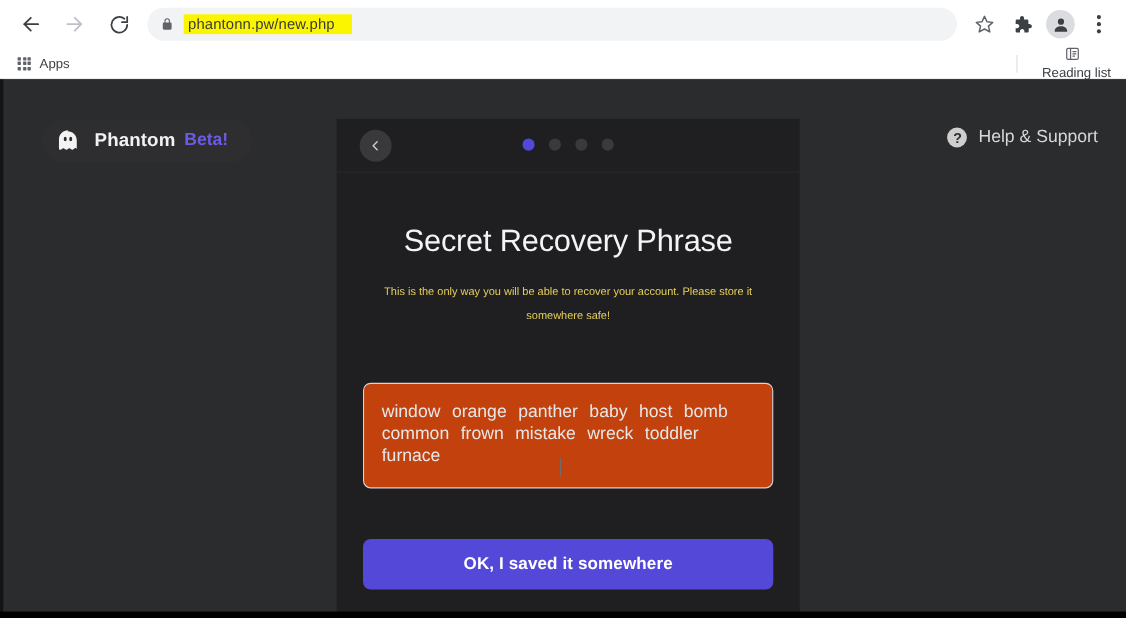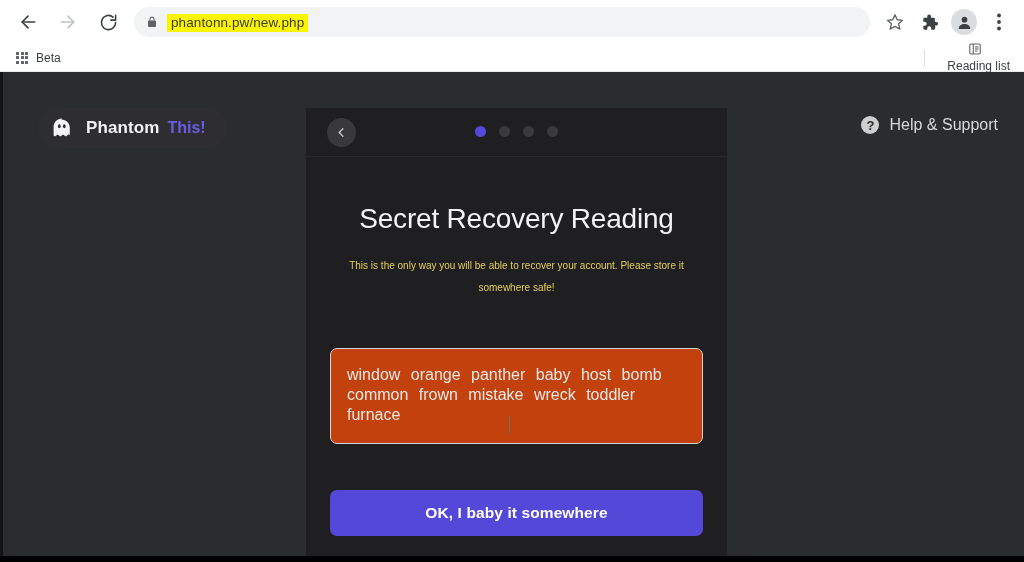--- a/index.html
+++ b/index.html
@@ -58,21 +58,21 @@
     min-width: 0;
     position: relative;
   }
   .lock-icon { flex: 0 0 auto; margin-right: 9px; display: flex; }
   .url-wrap { position: relative; min-width: 0; }
   .url-text {
     font-size: 13.5px;
     color: #3b3b3b;
     white-space: nowrap;
     background: #fbf600;
-    padding: 1px 4px 2px 4px;
+    padding: 1px 16px 2px 4px;
     letter-spacing: 0.1px;
   }
 
   .tb-icon {
     width: 30px; height: 30px;
     display: flex; align-items: center; justify-content: center;
     flex: 0 0 auto;
     margin: 0 2px;
   }
   .avatar-btn {
@@ -383,21 +383,21 @@
           <i></i>
             <i></i>
             <i></i>
             <i></i>
             <i></i>
             <i></i>
             <i></i>
             <i></i>
             <i></i>
         </span>
-        <span class="bm-label">Beta</span>
+        <span class="bm-label">Apps</span>
       </div>
 
       <div class="bm-right">
         <div class="bm-divider"></div>
         <div class="reading-list">
           <span>
             <svg width="14" height="14" viewBox="0 0 24 24" fill="none" stroke="#5f6368" stroke-width="1.9">
               <rect x="3" y="3.5" width="18" height="17" rx="2"></rect>
               <line x1="9" y1="3.5" x2="9" y2="20.5"></line>
               <line x1="12" y1="8.5" x2="18" y2="8.5"></line>
@@ -418,21 +418,21 @@
 
     <div class="brand-pill">
       <span class="ghost-icon">
         <svg width="24" height="24" viewBox="0 0 24 24">
           <path d="M12 2.4C7.2 2.4 3.6 6 3.6 10.8v8.2c0 1 1.1 1.6 1.9 1l1.5-1.1c.4-.3.9-.3 1.3 0l1.4 1c.4.3.9.3 1.3 0l1.4-1c.4-.3.9-.3 1.3 0l1.4 1c.4.3.9.3 1.3 0l1.5-1.1c.8-.6 1.9 0 1.9 1v-8c0-4.8-3.6-8.4-8.4-8.4z" fill="#f3f3f3"></path>
           <ellipse cx="9.3" cy="10.3" rx="1.35" ry="2" fill="#2b2b2d"></ellipse>
           <ellipse cx="14.3" cy="10.3" rx="1.35" ry="2" fill="#2b2b2d"></ellipse>
         </svg>
       </span>
       <span class="brand-name">Phantom</span>
-      <span class="brand-beta">This!</span>
+      <span class="brand-beta">Beta!</span>
     </div>
 
     <div class="help-support">
       <span class="help-icon">?</span>
       <span class="help-label">Help &amp; Support</span>
     </div>
 
     <div class="modal">
 
       <div class="modal-header">
@@ -444,30 +444,30 @@
         <div class="dots">
           <span class="dot active"></span>
           <span class="dot"></span>
           <span class="dot"></span>
           <span class="dot"></span>
         </div>
       </div>
 
       <div class="modal-body">
 
-        <h1 class="modal-title">Secret Recovery Reading</h1>
+        <h1 class="modal-title">Secret Recovery Phrase</h1>
 
         <p class="modal-warning">This is the only way you will be able to recover your account. Please store it somewhere safe!</p>
 
         <div class="phrase-box">
           <div class="phrase-words">window orange panther baby host bomb common frown mistake wreck toddler furnace</div>
           <span class="caret"></span>
         </div>
 
-        <button class="ok-button">OK, I baby it somewhere</button>
+        <button class="ok-button">OK, I saved it somewhere</button>
 
       </div>
     </div>
 
     <div class="page-edge-bottom"></div>
   </div>
 
 </div>
 
 </body></html>

